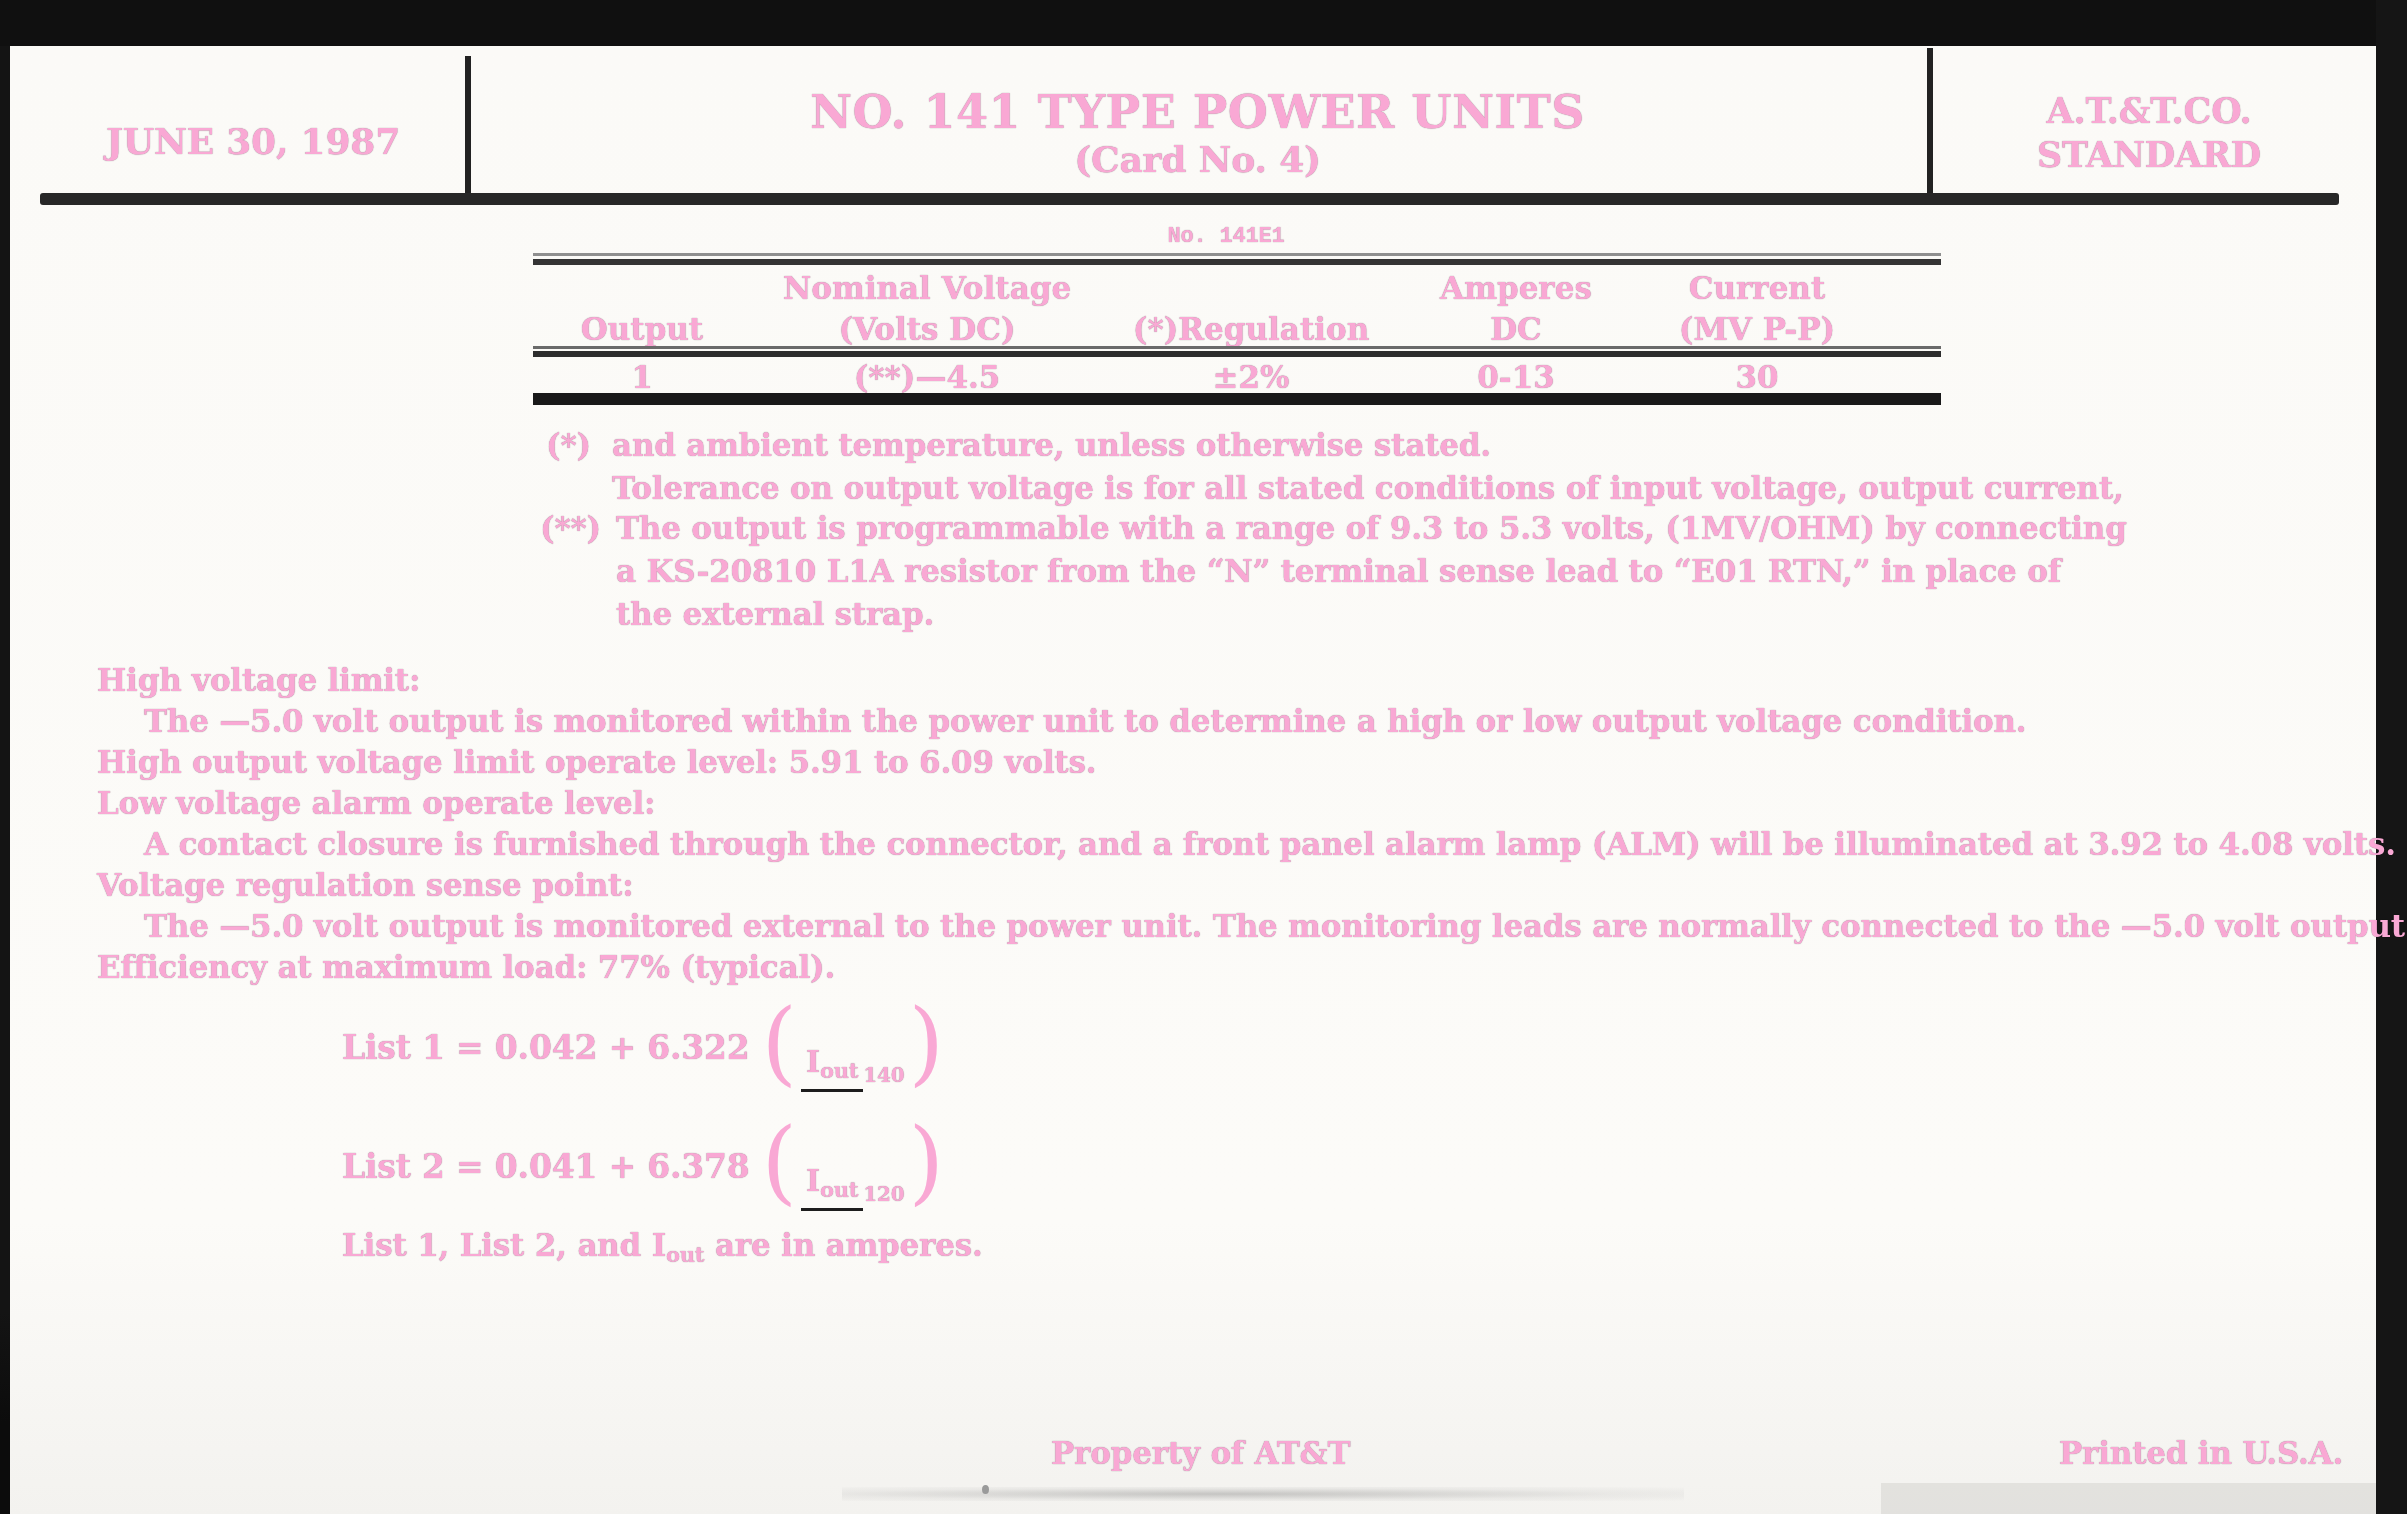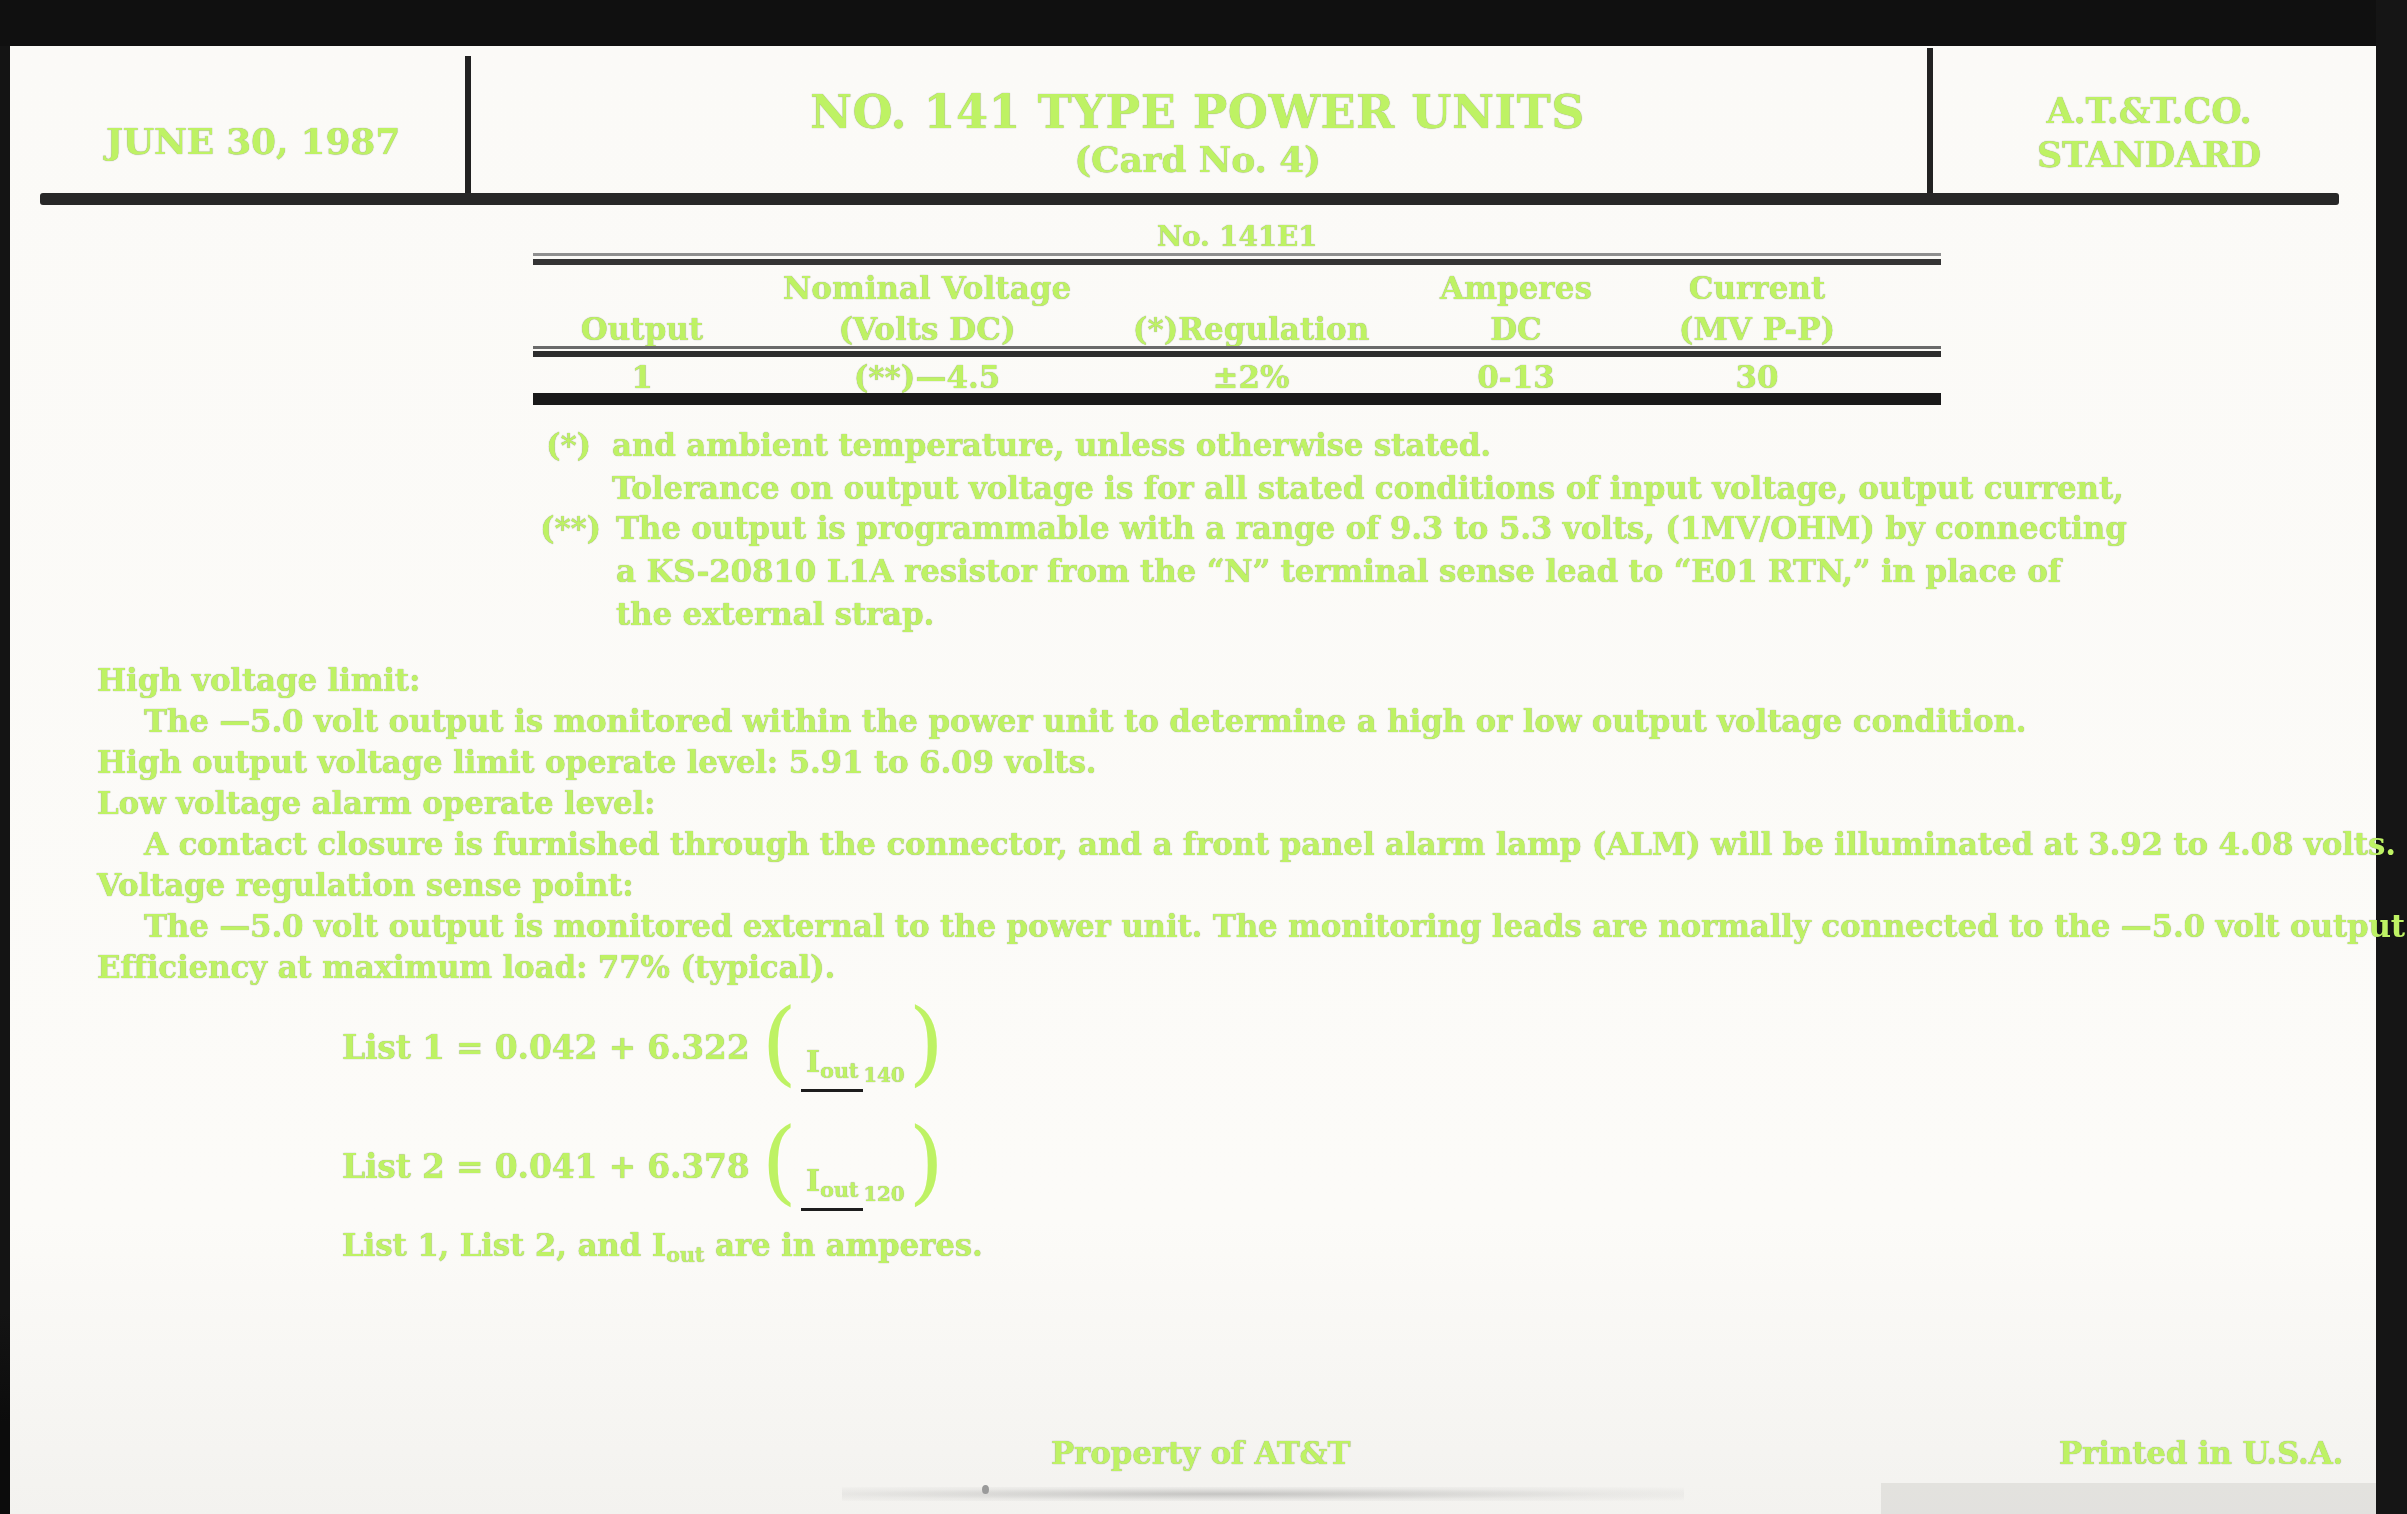--- a/index.html
+++ b/index.html
@@ -1,39 +1,39 @@
 <!DOCTYPE html>
 <html><head>
 <meta charset="utf-8">
 <style>
   html,body{margin:0;padding:0;background:#0c0c0c;}
   .stage{position:relative;width:2408px;height:1515px;overflow:hidden;
          font-family:"DejaVu Serif","Liberation Serif",serif;font-weight:700;
-         color:#bef264;}
+         color:#f9a8d4;}
   .stage *{position:absolute;box-sizing:border-box;}
   .paper{left:10px;top:46px;width:2366px;height:1469px;
          background:linear-gradient(180deg,#fbfaf7 0%,#fcfbf8 80%,#f3f2ef 100%);}
   .scan-top{left:0;top:0;width:2408px;height:46px;background:#101010;}
   .scan-right{left:2376px;top:0;width:32px;height:1515px;background:#151515;}
   .scan-left{left:0;top:46px;width:10px;height:1376px;
              background:linear-gradient(180deg,#141414 0%,#141414 92%,rgba(20,20,20,0) 100%);}
   .txt{white-space:nowrap;text-shadow:0 0 1px rgba(15,15,15,.5);letter-spacing:-0.2px;}
   .center{text-align:center;}
   
   .date{left:28px;top:117px;width:450px;font-size:36px;line-height:48px;}
   .title{left:475px;top:87px;width:1445px;font-size:46px;line-height:51px;letter-spacing:0.5px;}
   .subtitle{left:475px;top:139px;width:1445px;font-size:36px;line-height:40px;}
   .org1{left:1931px;top:89px;width:436px;font-size:35px;line-height:44px;}
   .org2{left:1931px;top:133px;width:436px;font-size:35px;line-height:44px;}
   .vrule{width:6px;background:#222;}
   .vrule.l{left:465px;top:56px;height:139px;}
   .vrule.r{left:1927px;top:48px;height:148px;}
   .hrule-header{left:40px;top:193px;width:2299px;height:12px;background:#272727;border-radius:3px;}
   
-  .caption{left:533px;top:218px;width:1408px;font-size:28px;line-height:38px;}
+  .caption{left:522px;top:218px;width:1408px;font-size:22px;line-height:38px;font-family:Liberation Mono, monospace;}
   .trule{left:533px;width:1408px;}
   .t-top-echo{top:253px;height:3px;background:#8f8f8f;}
   .t-top{top:259px;height:6px;background:#343434;}
   .t-mid-a{top:346px;height:3px;background:#6a6a6a;}
   .t-mid-b{top:351px;height:6px;background:#2d2d2d;}
   .t-bottom{top:393px;height:12px;background:#191919;}
   .cell{width:356px;font-size:31px;line-height:41px;text-align:center;
         white-space:nowrap;text-shadow:0 0 1px rgba(15,15,15,.5);}
   .r1{top:268px;} .r2{top:309px;} .rv{top:357px;}
   .c0{left:464px;} .c1{left:749px;} .c2{left:1073px;} .c3{left:1338px;} .c4{left:1579px;}

